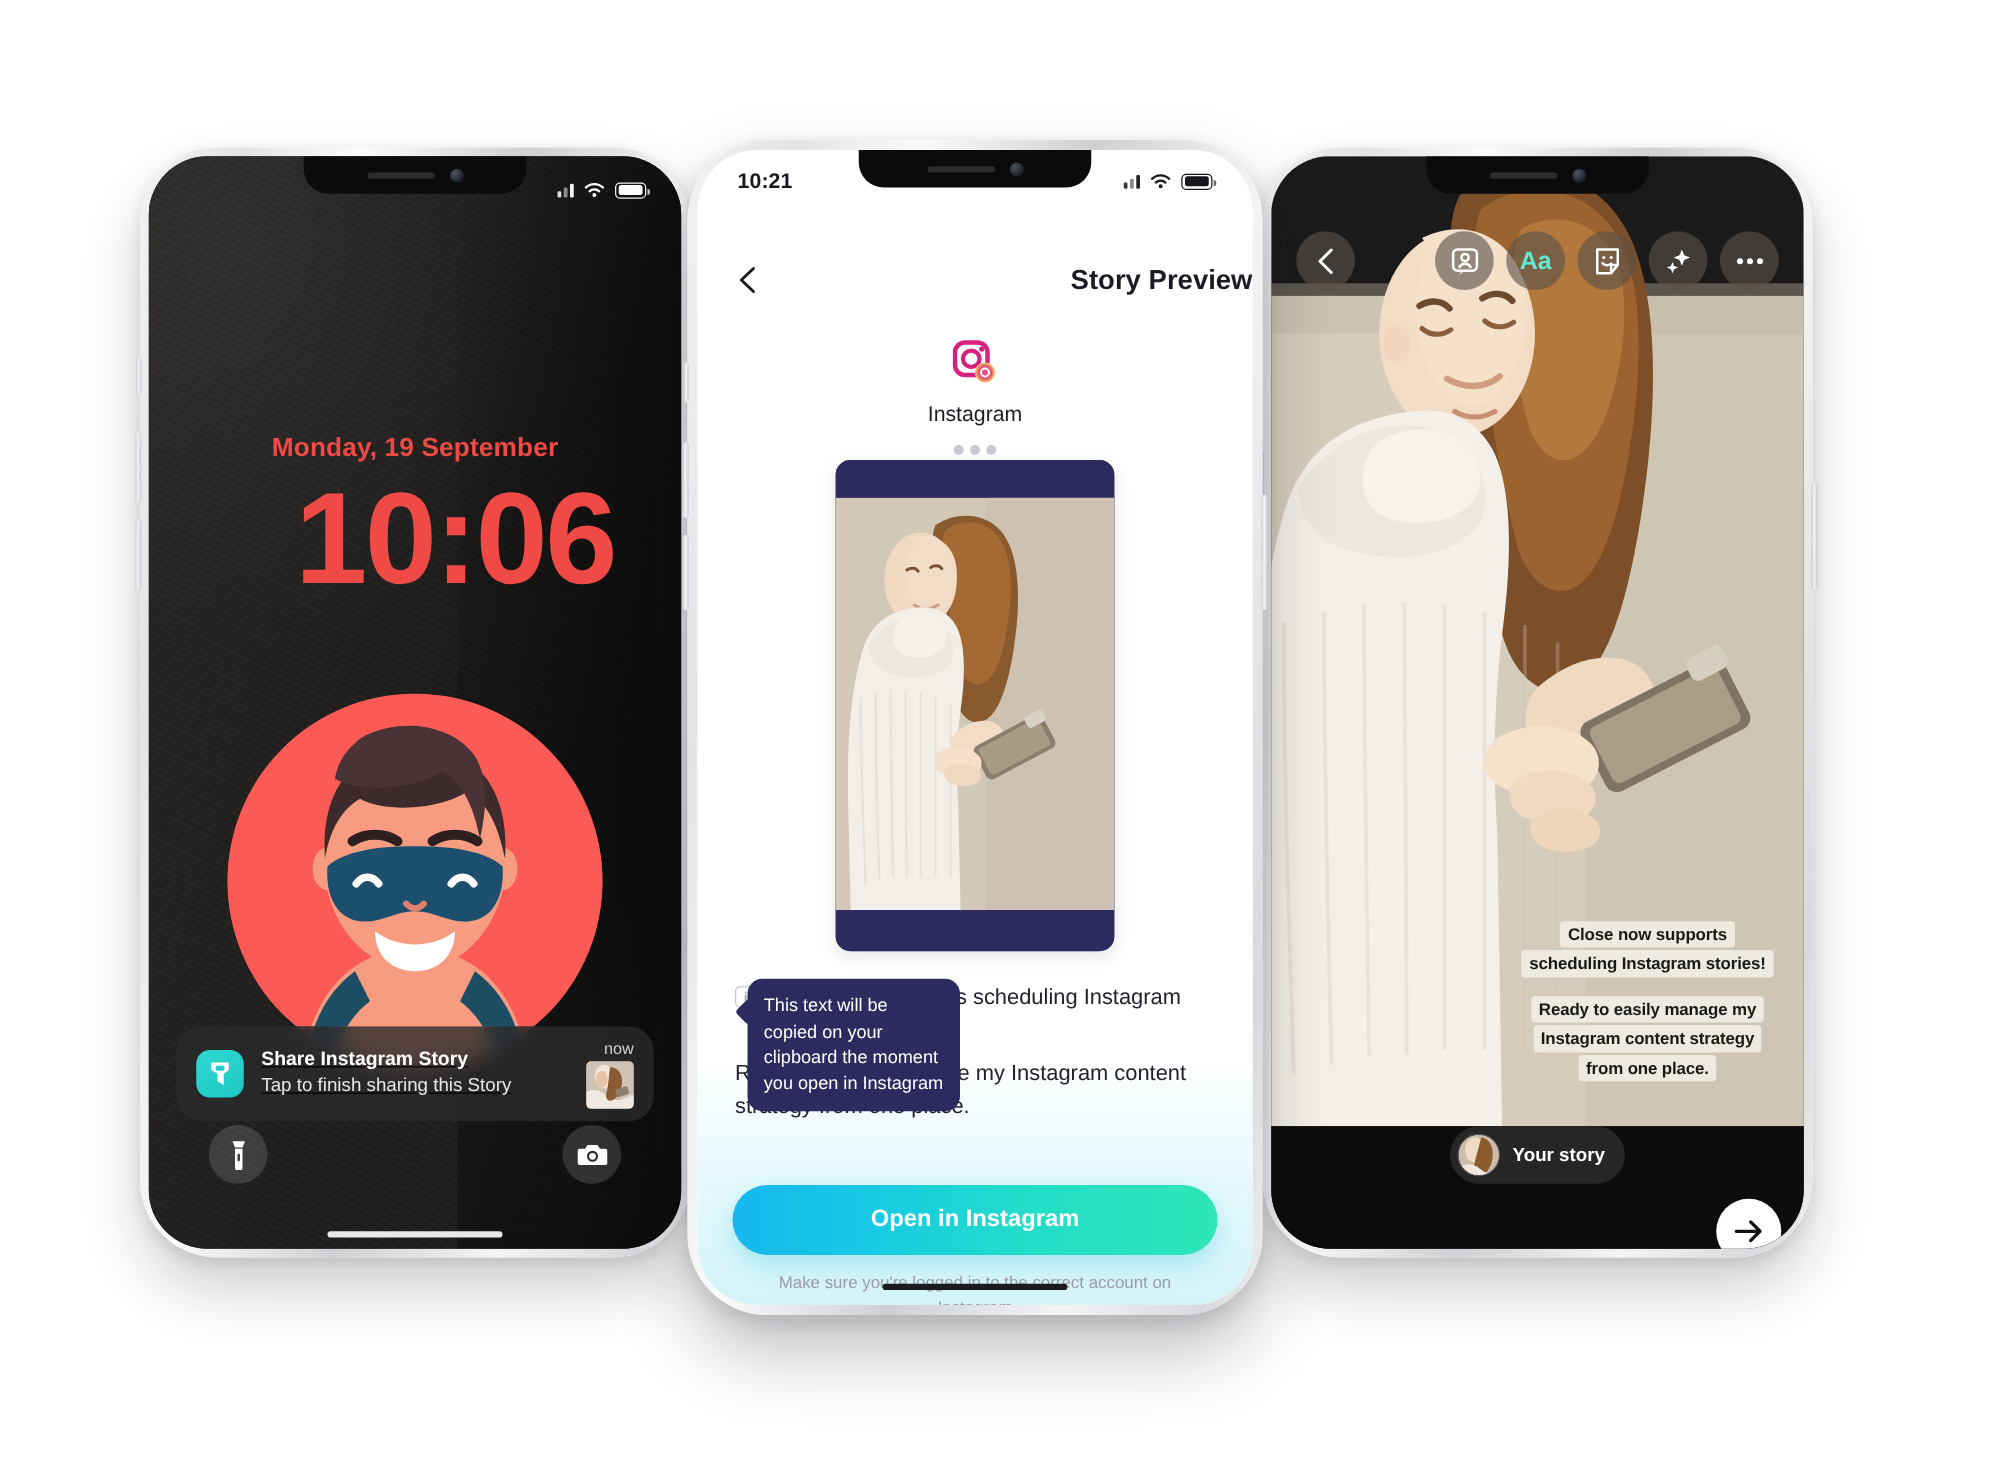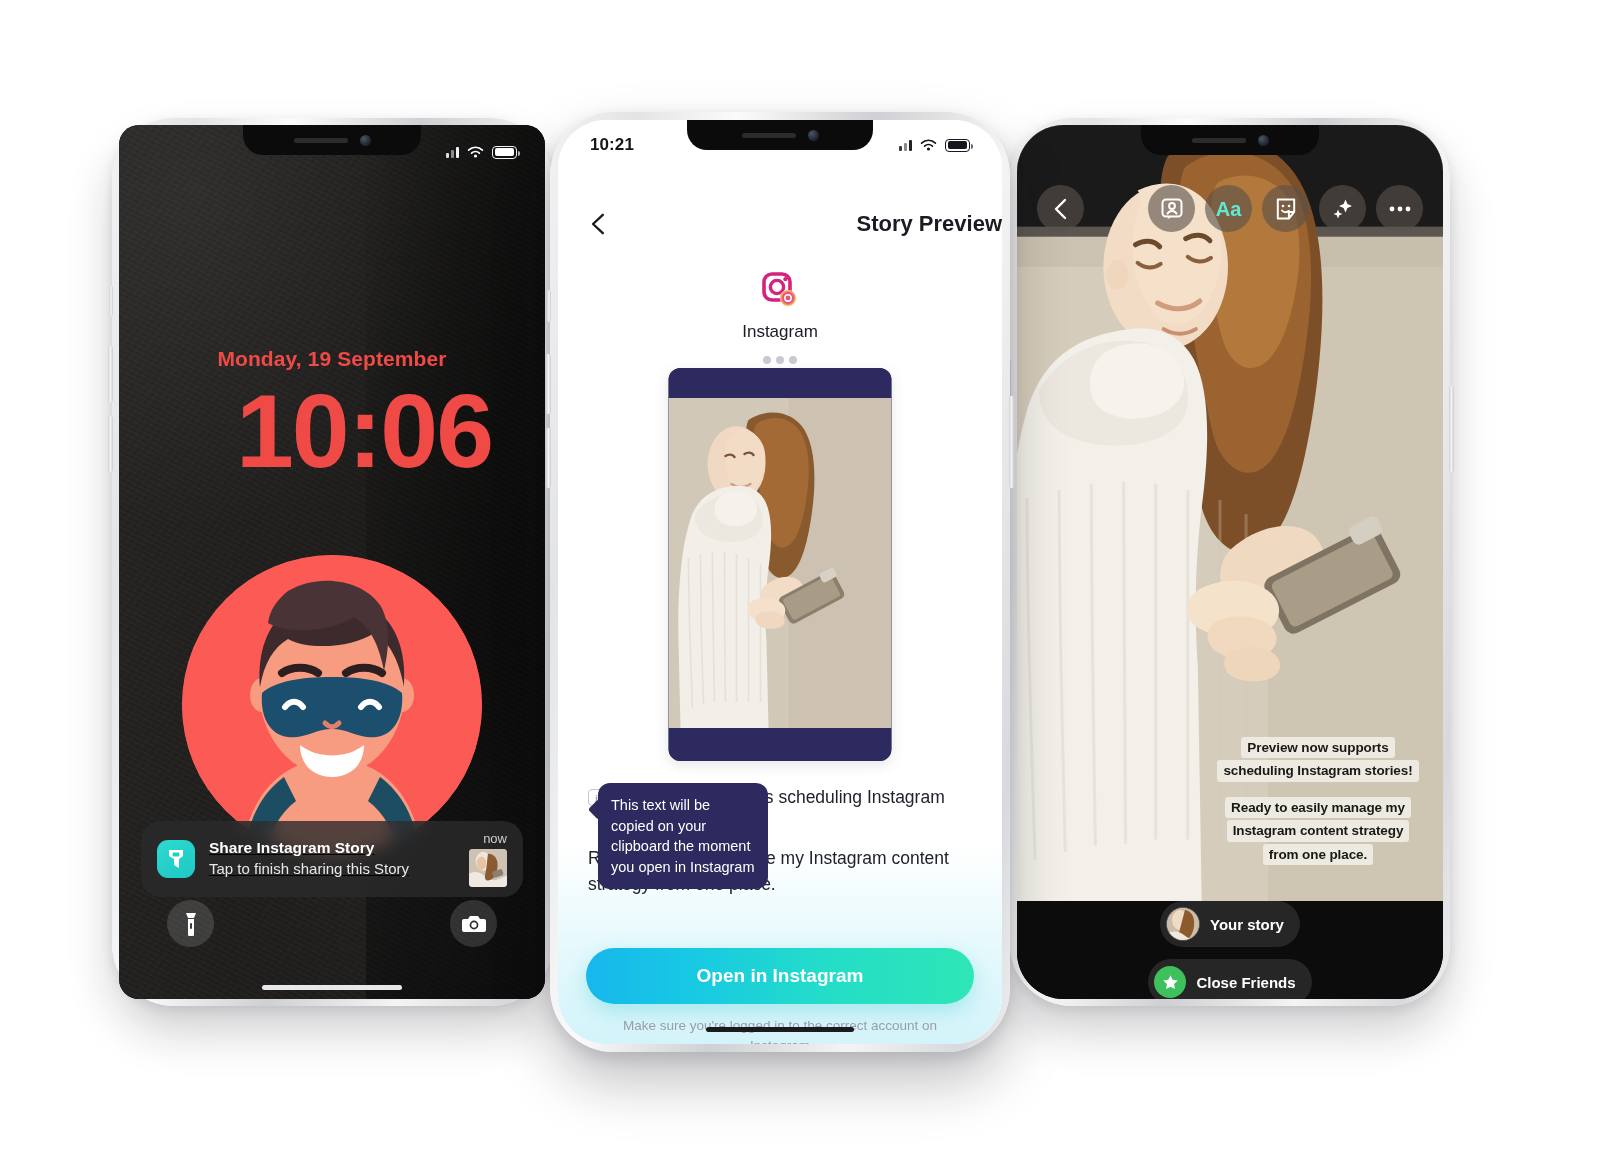--- a/index.html
+++ b/index.html
@@ -38,21 +38,21 @@
   }
   .notch .slit { width: 54px; height: 5px; border-radius: 3px; background: #2b2c2e; }
   .notch .cam  { width: 11px; height: 11px; border-radius: 50%;
                  background: radial-gradient(circle at 35% 33%, #4c5663 0%, #222733 60%, #15181f 100%); }
   .side-btn { position: absolute; background: linear-gradient(90deg,#cfd0d3,#f3f3f5,#c9cacd); border-radius: 2px; }
   .home-ind { position: absolute; bottom: 9px; left: 50%; transform: translateX(-50%);
               height: 5px; border-radius: 3px; z-index: 45; }
 
   
   #phone1 { left: 112px; top: 118px; width: 440px; height: 888px; }
-  #phone1 .screen { background: #1c1b1a; border-radius: 20px; }
+  #phone1 .screen { background: #1c1b1a; }
   .lock-wall {
     position: absolute; inset: 0;
     background:
       radial-gradient(115% 70% at 18% 8%, rgba(255,255,255,.055) 0%, rgba(0,0,0,0) 55%),
       radial-gradient(90% 55% at 78% 92%, rgba(255,255,255,.04) 0%, rgba(0,0,0,0) 60%),
       linear-gradient(100deg,#262524 0%, #201f1e 40%, #1a1918 70%, #141313 100%);
   }
   .lock-wall::after {
     content:""; position:absolute; inset:0;
     background:
@@ -494,49 +494,41 @@
         <div class="ed-btn">
           <svg width="24" height="8" viewBox="0 0 24 8">
             <circle cx="4" cy="4" r="2.4" fill="#fff"></circle>
               <circle cx="12" cy="4" r="2.4" fill="#fff"></circle>
               <circle cx="20" cy="4" r="2.4" fill="#fff"></circle>
           </svg>
         </div>
       </div>
 
       <div class="ov-block" style="top: 612px; width: 210px;">
-        <div><span class="ov-line">Preview now supports</span></div>
+        <div><span class="ov-line">Close now supports</span></div>
         <div><span class="ov-line">scheduling Instagram stories!</span></div>
       </div>
       <div class="ov-block" style="top: 672px; width: 210px;">
         <div><span class="ov-line">Ready to easily manage my</span></div>
         <div><span class="ov-line">Instagram content strategy</span></div>
         <div><span class="ov-line">from one place.</span></div>
       </div>
 
       <div class="story-footer">
         <div class="pill">
           <div class="pill-av">
             <svg viewBox="0 0 34 34" width="34" height="34">
               <rect width="34" height="34" fill="#cbbda9"></rect>
               <ellipse cx="13" cy="12" rx="8" ry="10" fill="#f0dcc4"></ellipse>
               <path d="M18 2c7 1 10 8 9 16-1 8-5 14-10 15-4 1-6-3-5-8 2-8 4-16 6-23z" fill="#8b5a2d"></path>
               <path d="M0 26c6-4 12-3 17 1 5 4 10 6 17 4v3H0z" fill="#efe9e0"></path>
             </svg>
           </div>
           <div class="pill-label">Your story</div>
         </div>
-        <div class="pill">
-          <div class="pill-star">
-            <svg width="17" height="17" viewBox="0 0 20 20">
-              <path d="M10 1.5l2.6 5.4 5.9.8-4.3 4.1 1 5.9-5.2-2.8-5.2 2.8 1-5.9L1.5 7.7l5.9-.8z" fill="#fff"></path>
-            </svg>
-          </div>
-          <div class="pill-label">Close Friends</div>
-        </div>
         <div class="send-btn">
           <svg width="24" height="20" viewBox="0 0 24 20">
             <path d="M2 10h19M13.5 2.5L21 10l-7.5 7.5" stroke="#111" stroke-width="2.6" fill="none" stroke-linecap="round" stroke-linejoin="round"></path>
           </svg>
         </div>
       </div>
 
       <div class="notch" style="width:178px;">
         <div class="slit"></div>
         <div class="cam"></div>

